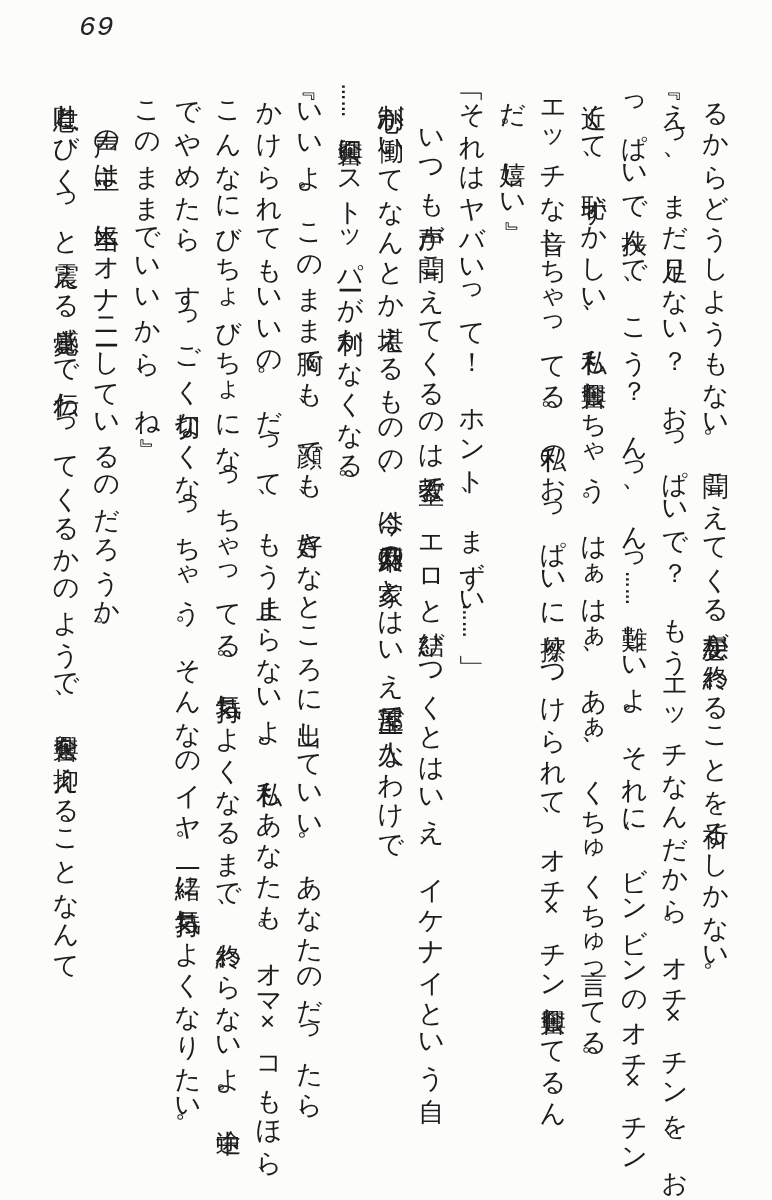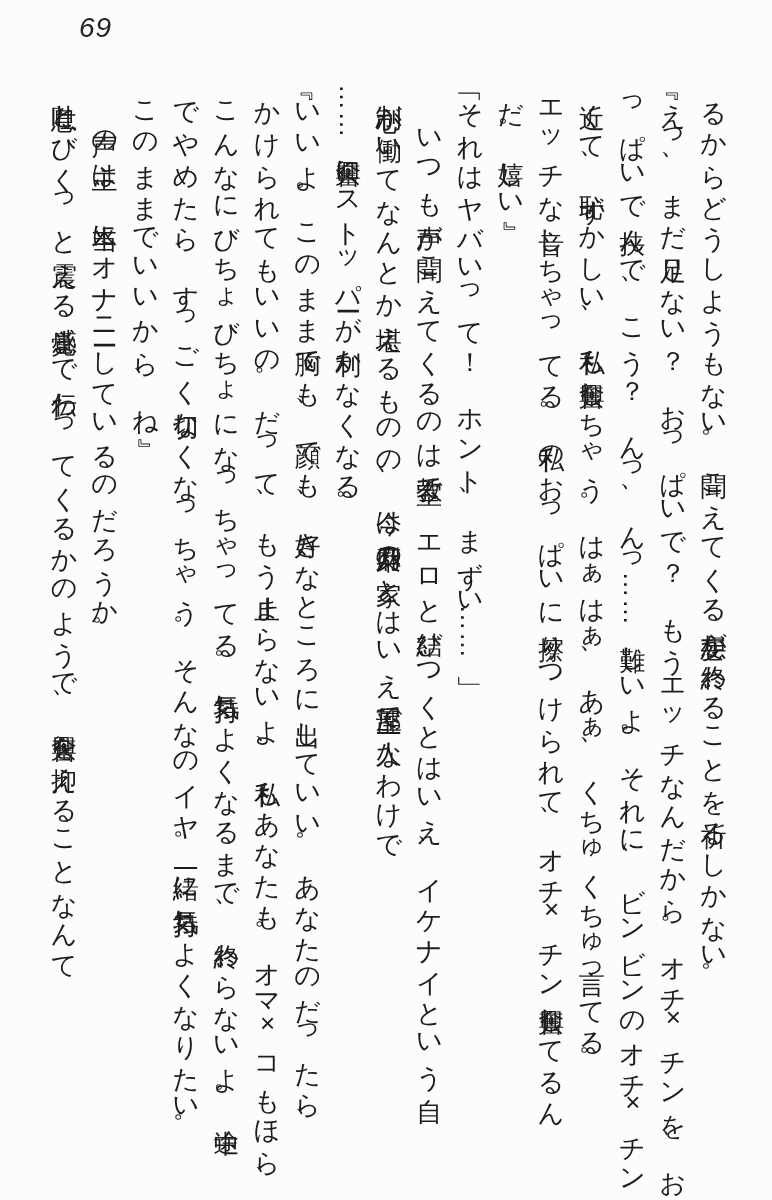--- a/index.html
+++ b/index.html
@@ -10,21 +10,21 @@
     width: 772px;
     height: 1200px;
     background: #fcfcfb;
     overflow: hidden;
   }
   .page {
     position: relative;
     width: 772px;
     height: 1200px;
     background: #fcfcfb;
-    font-family: Liberation Sans, sans-serif;
+    font-family: Liberation Mono, monospace;
     color: #1d1d1d;
   }
   .page-number {
     position: absolute;
     top: 12px;
     left: 79px;
     font-size: 28px;
     font-style: italic;
     letter-spacing: 1px;
     color: #242424;

